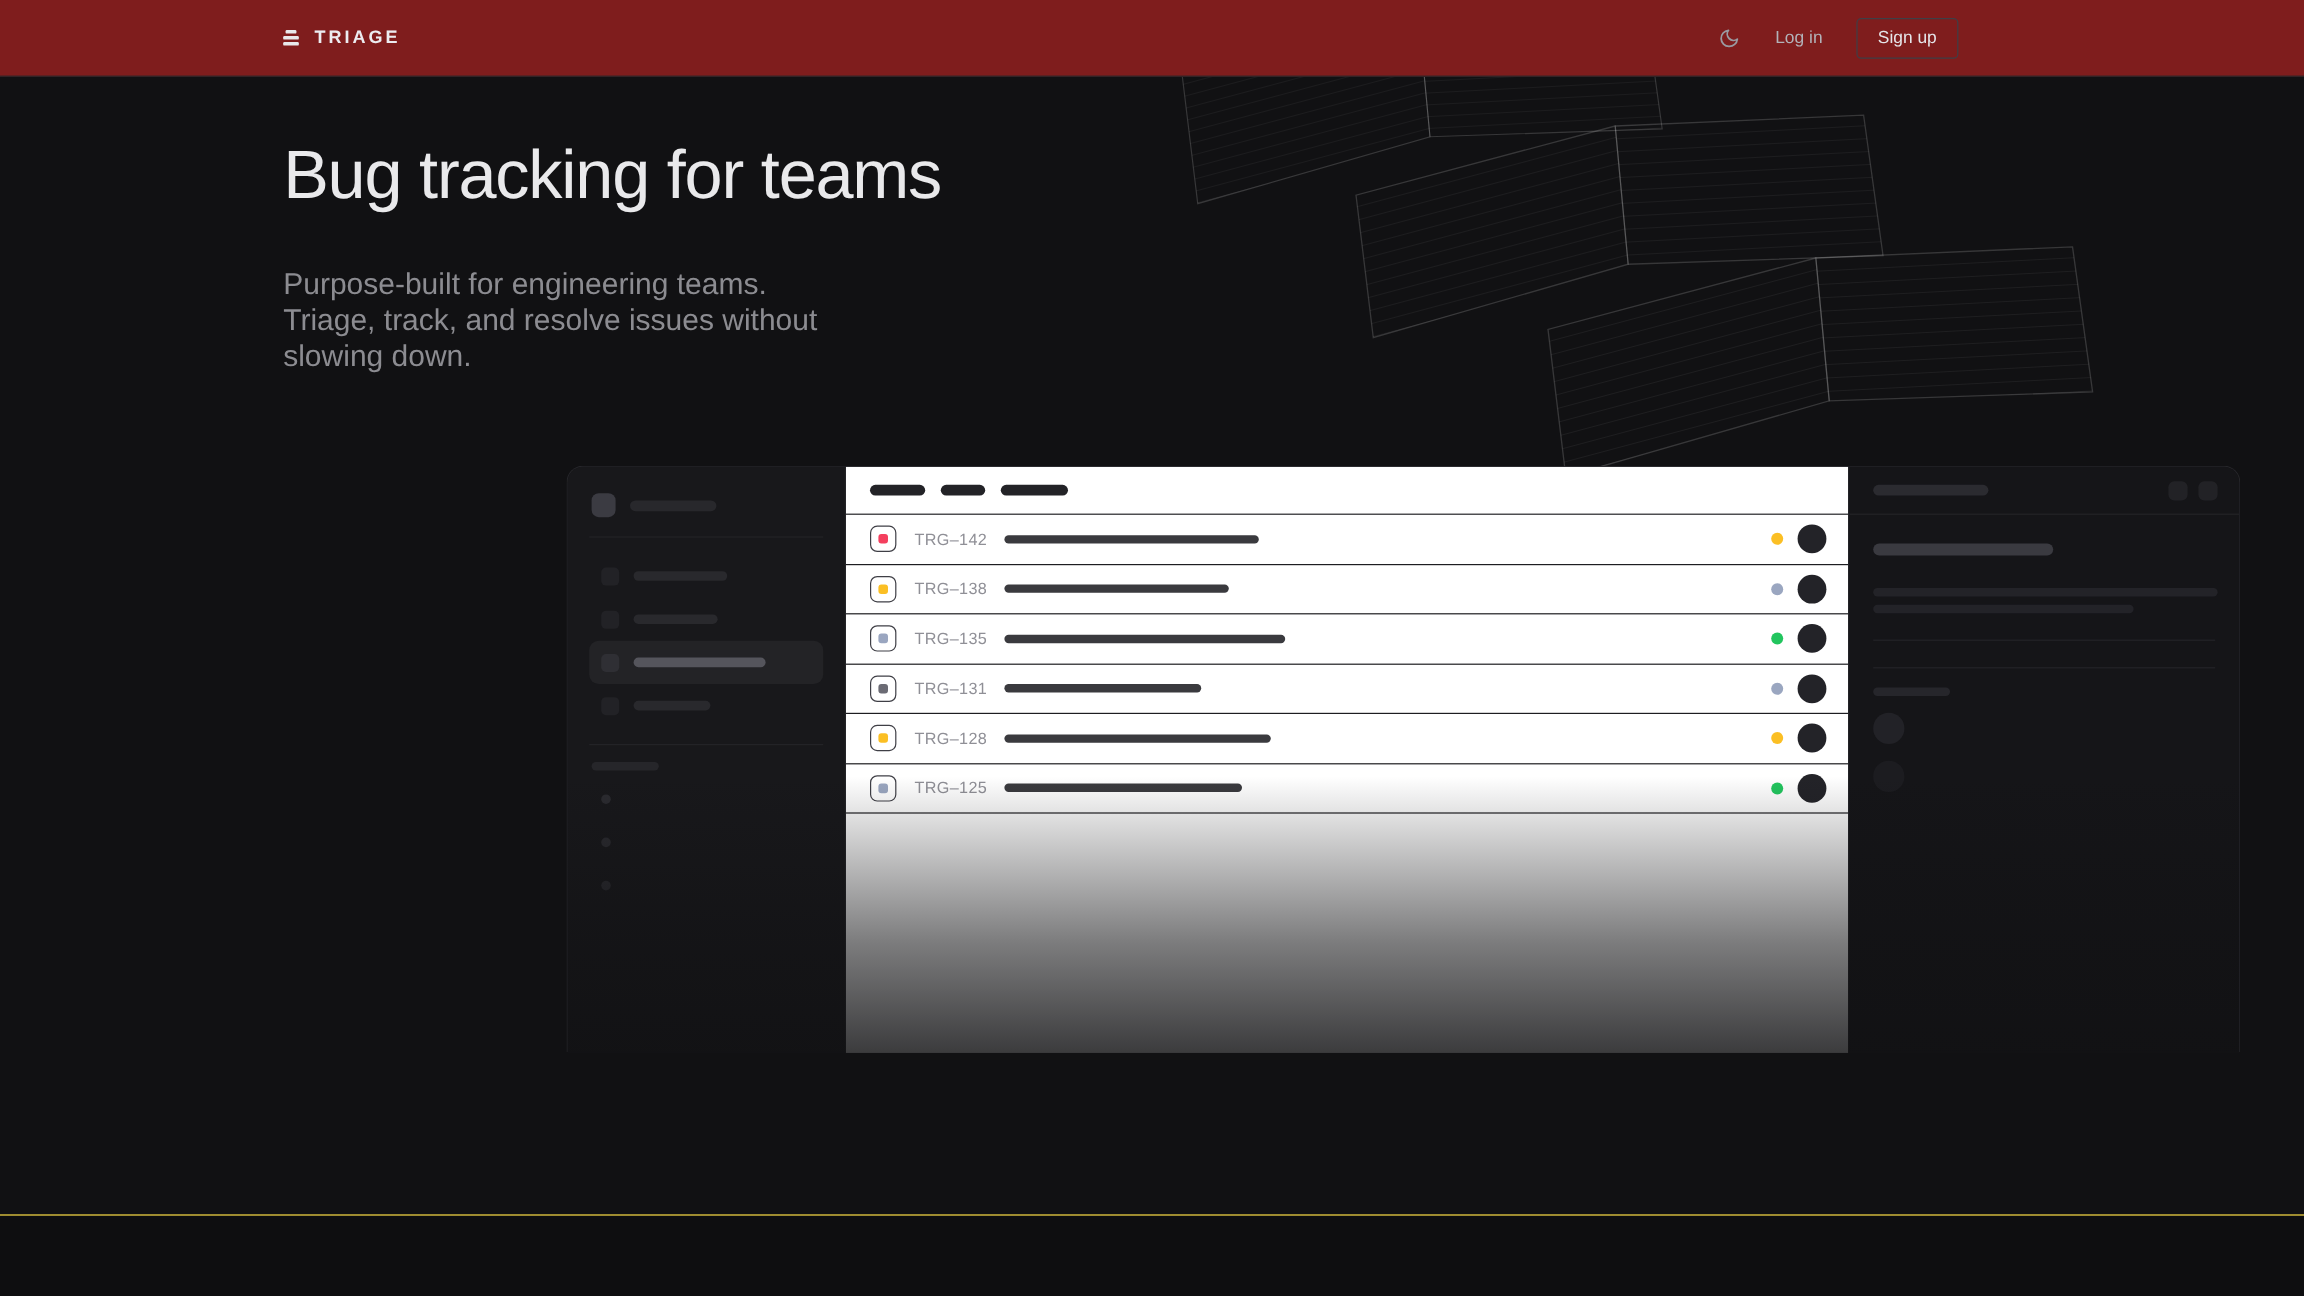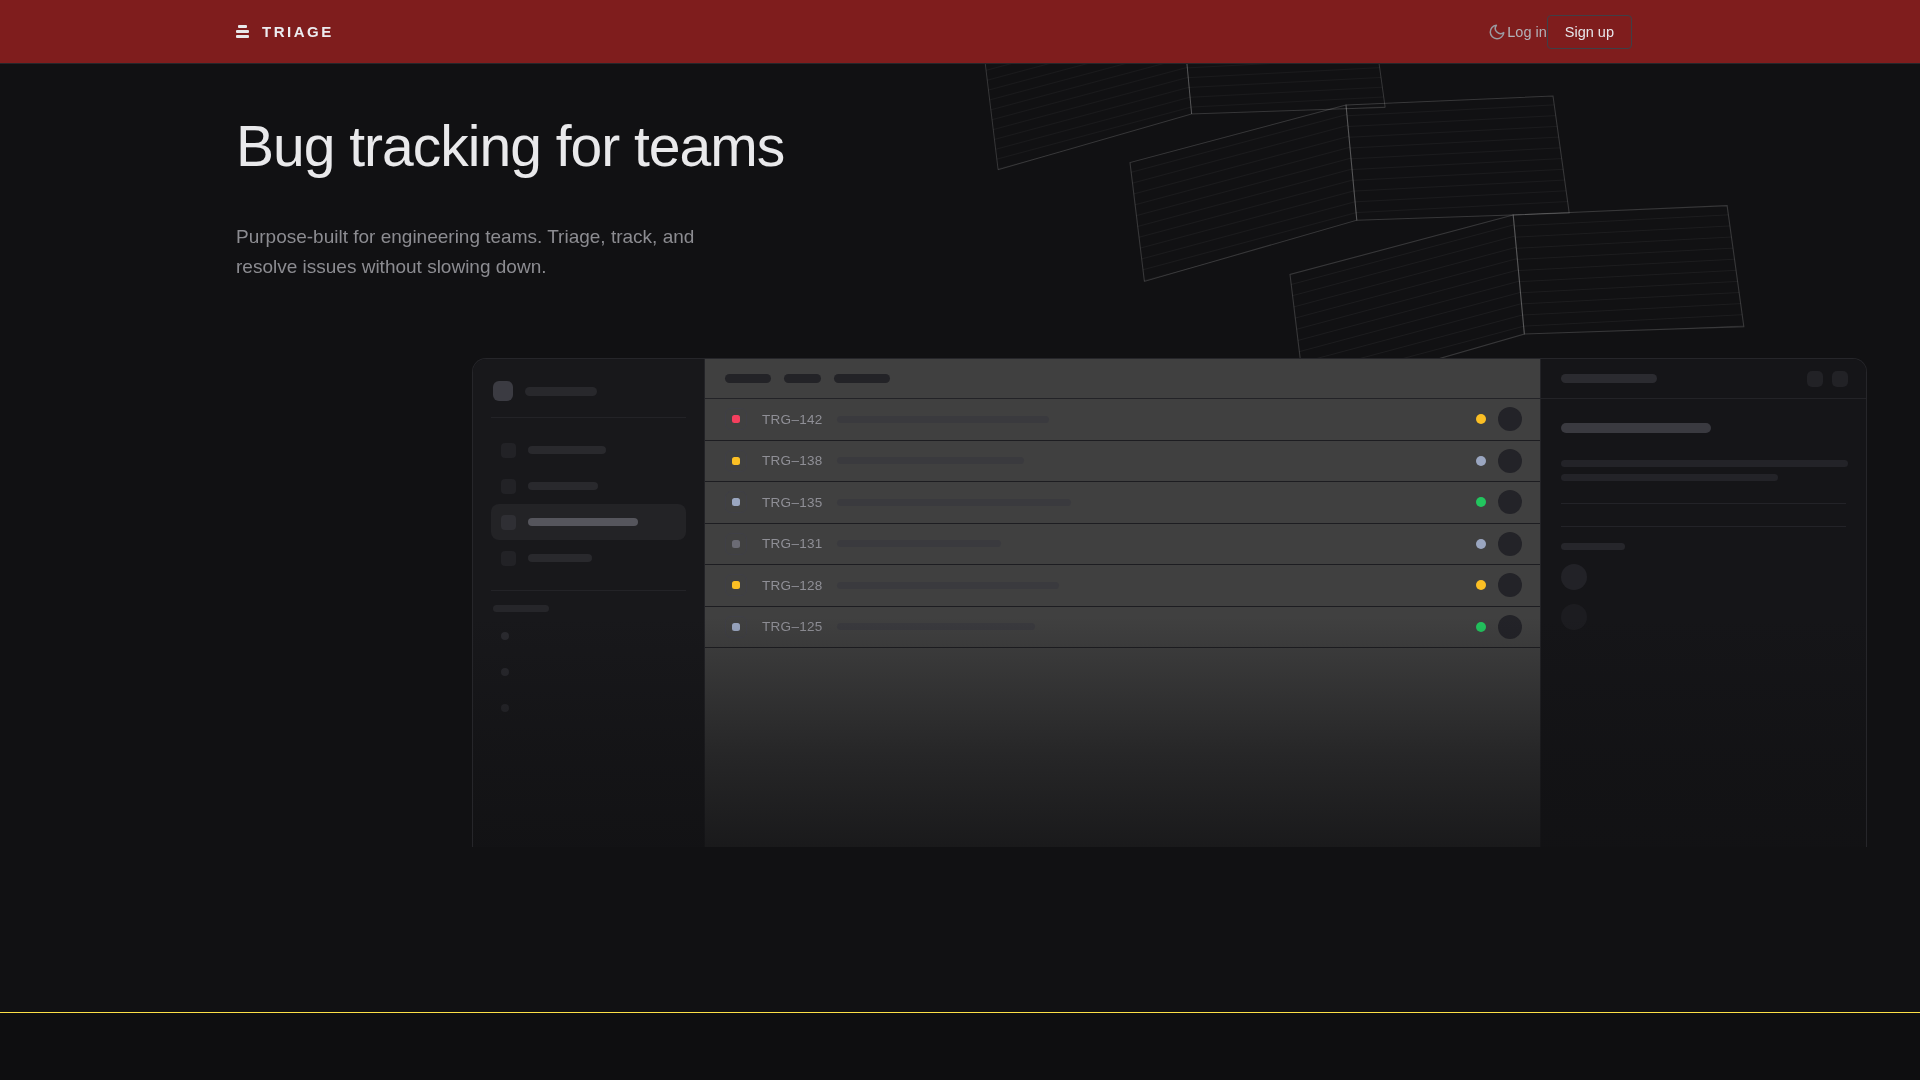--- a/index.html
+++ b/index.html
@@ -9,30 +9,30 @@
   
   .navbar { height:64px; background:#7f1d1d; border-bottom:1px solid #26262a; position:relative; z-index:5; }
   .nav-inner { width:1396px; margin-left:236px; height:100%; display:flex; align-items:center; justify-content:space-between; }
   .brand { display:flex; align-items:center; gap:10px; cursor:pointer; }
   .logo-icon { width:16px; height:15px; display:flex; flex-direction:column; justify-content:center; gap:2px; }
   .logo-icon span { height:3px; border-radius:1px; background:#e8e8ea; }
   .logo-icon .b1 { width:9px; margin-left:2px; }
   .logo-icon .b2 { width:13px; }
   .logo-icon .b3 { width:13px; }
   .brand-name { font-size:15px; font-weight:bold; letter-spacing:2.5px; color:#ececf0; }
-  .nav-right { display:flex; align-items:center; }
+  .nav-right { display:flex; align-items:center; gap:28px; }
   .moon-btn { width:20px; height:20px; display:flex; align-items:center; justify-content:center; cursor:pointer; }
   .login-link { font-size:14.5px; color:#b2b2b8; cursor:pointer; }
   .signup-btn { font-size:14.5px; color:#e6e6ea; background:transparent; border:1px solid #3f3f46; border-radius:4px; padding:8px 17px; cursor:pointer; font-family:inherit; }
 
   
   .hero { position:relative; height:949px; border-bottom:1px solid #fde047; overflow:hidden; }
   .hero-inner { width:1396px; margin-left:236px; position:relative; z-index:2; padding-top:50px; }
   h1 { font-size:57px; line-height:64px; font-weight:500; letter-spacing:-1px; color:#e9e9eb; }
-  .hero-sub { margin-top:44px; font-size:19px; line-height:30px; color:#8c8c91; max-width:480px; }
+  .hero-sub { margin-top:44px; font-size:25px; line-height:30px; color:#8c8c91; max-width:480px; }
   .cta-btn { margin-top:58px; display:inline-flex; align-items:center; gap:12px; height:46px; padding:0 27px;
     background:#e9e9e7; color:#17171a; font-size:16px; font-weight:600; border:none; border-radius:2px; cursor:pointer; font-family:inherit; }
   .cta-arrow { font-size:17px; font-weight:400; }
 
   
   .deco { position:absolute; left:850px; top:0; width:940px; height:540px; z-index:1; pointer-events:none; }
 
   
   .mockup { position:relative; width:1395px; margin-left:236px; margin-top:76px; height:489px;
     background:#141417; border:1px solid #26262a; border-bottom:none; border-radius:14px 14px 0 0;
@@ -52,21 +52,21 @@
   .m-nav-item .ni-icon { width:15px; height:15px; border-radius:4px; background:#222226; flex:none; }
   .m-nav-item .ni-bar { height:8px; background:#29292d; border-radius:4px; }
   .m-nav-item.active { background:#232326; }
   .m-nav-item.active .ni-icon { background:#2f2f34; }
   .m-nav-item.active .ni-bar { background:#55555c; }
   .m-sec-label { width:56px; height:7px; background:#26262a; border-radius:4px; margin:14px 2px 6px 2px; }
   .m-dot-item { display:flex; align-items:center; height:36px; padding-left:10px; cursor:pointer; }
   .m-dot-item .dot { width:8px; height:8px; border-radius:50%; background:#2b2b30; }
 
   
-  .m-list { background:#404040; display:flex; flex-direction:column; }
+  .m-list { background:#ffffff; display:flex; flex-direction:column; }
   .list-header { height:40px; flex:none; display:flex; align-items:center; gap:13px; padding:0 20px; border-bottom:1px solid #232327; }
   .lh-pill { height:9px; border-radius:5px; background:#232327; }
   .issue-row { height:41.5px; display:flex; align-items:center; padding:0 18px 0 20px; border-bottom:1px solid #1d1d21; cursor:pointer; }
   .issue-row.selected { background:repeating-linear-gradient(135deg, rgba(255,255,255,0.045) 0 1px, rgba(255,255,255,0) 1px 8px), rgba(255,255,255,0.015); }
   .ir-icon { width:22px; height:22px; border:1px solid #3f3f46; border-radius:6px; display:flex; align-items:center; justify-content:center; flex:none; }
   .ir-icon .ic-dot { width:8px; height:8px; border-radius:2.5px; }
   .ir-id { font-size:13.5px; color:#8f8f96; letter-spacing:0.3px; margin-left:15px; width:62px; flex:none; }
   .ir-title { height:7px; border-radius:4px; background:#3a3a3e; margin-left:13px; }
   .ir-spacer { flex:1; }
   .ir-status { width:10px; height:10px; border-radius:50%; flex:none; }

